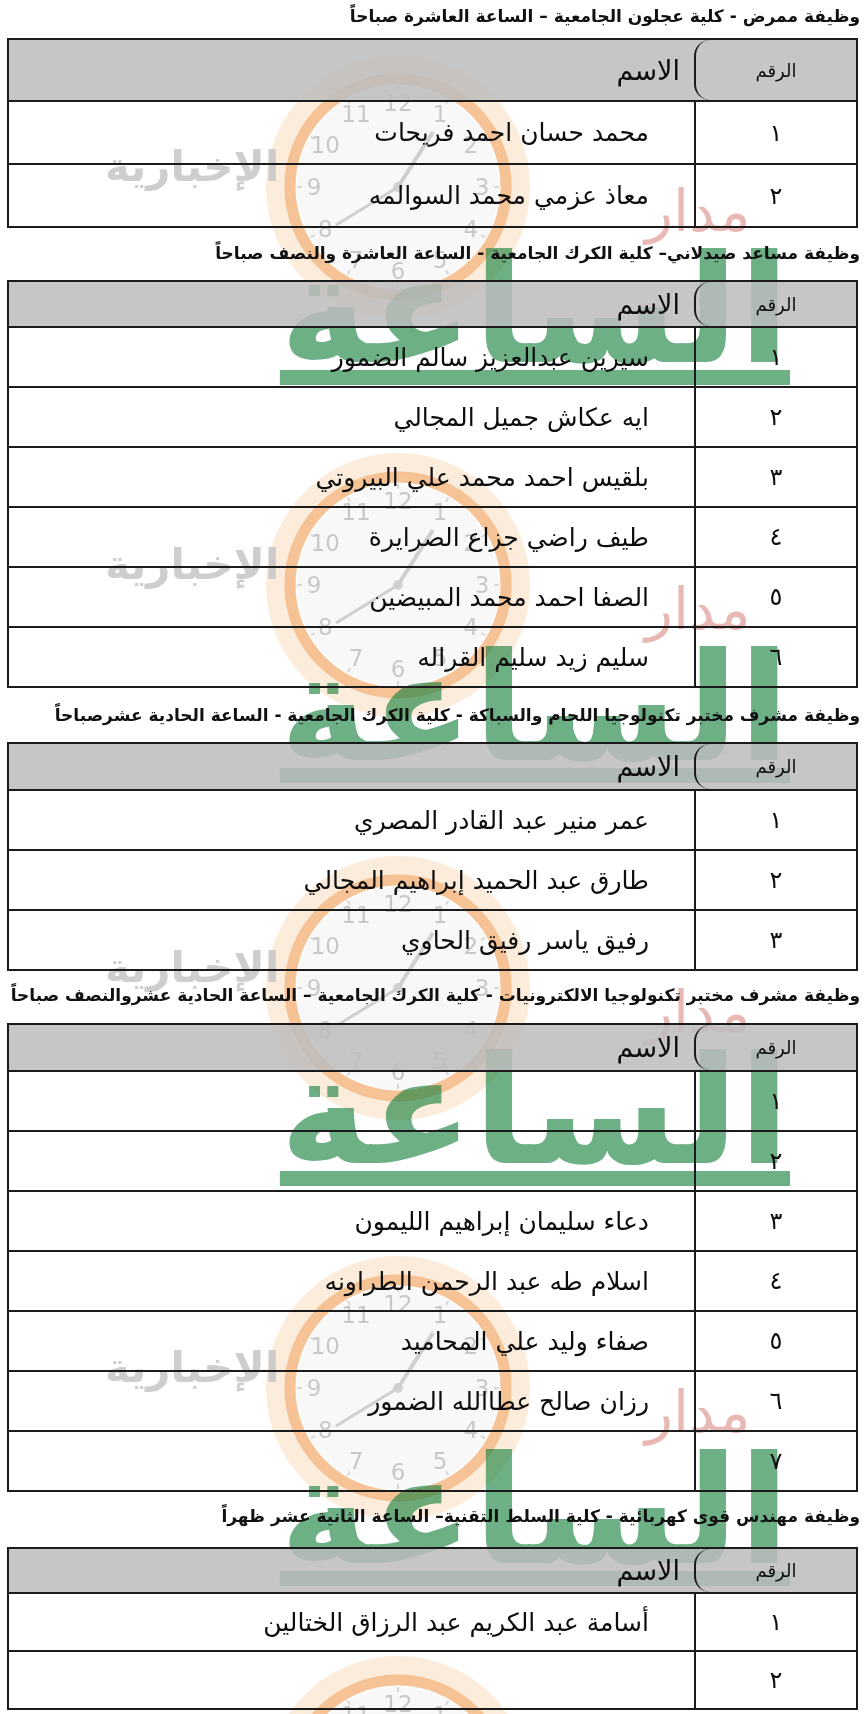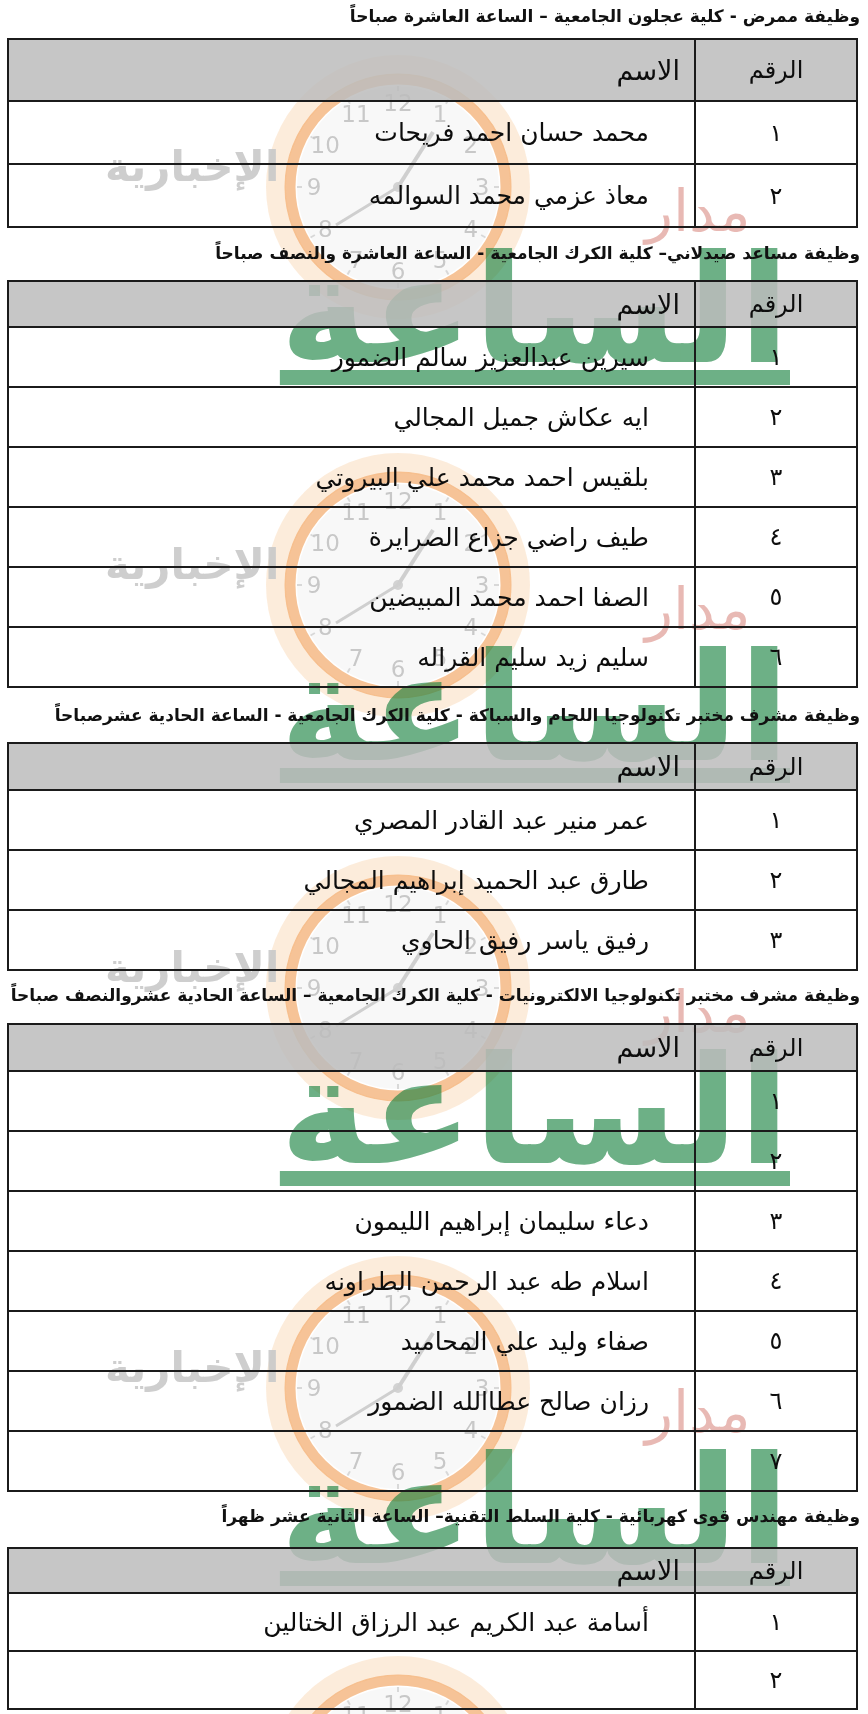--- a/index.html
+++ b/index.html
@@ -77,21 +77,21 @@
     display:flex;align-items:center;justify-content:center;
     font-size:24px;color:#0d0d0d;
   }
   .cell-name{
     flex:1 1 auto;
     display:flex;align-items:center;justify-content:flex-start;
     padding-inline-start:45px;
     box-sizing:border-box;
     font-size:25px;color:#0d0d0d;
   }
-  .thead .cell-num{font-size:24px;}
+  .thead .cell-num{font-size:18px;border-radius:16px;}
   .thead .cell-name{font-size:27px;padding-inline-start:14px;}
 </style>
 </head>
 <body>
 
 <div id="page">
   <div id="wm-layer">
       <div class="wm-inst" style="top: 0px;">
         <svg width="280" height="280" viewBox="0 0 280 280" class="wm-clock" style="left: 258px; top: 47px; opacity: 0.85;">
           <circle cx="140" cy="140" r="122" fill="none" stroke="#fbe3cb" stroke-width="20" opacity="0.8"></circle>

